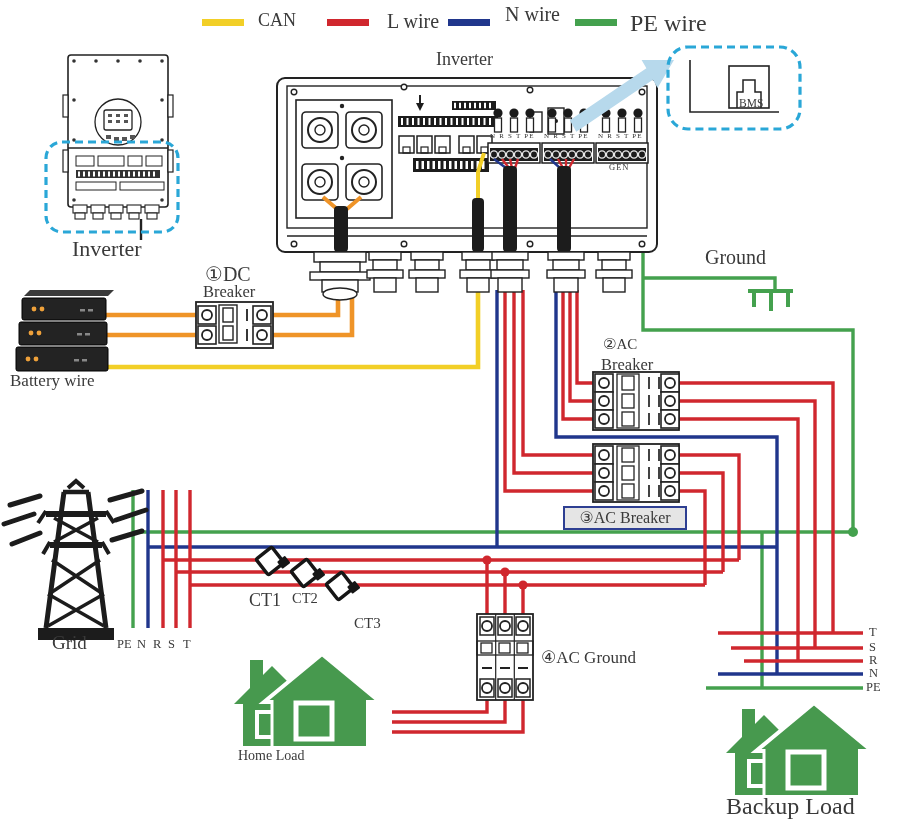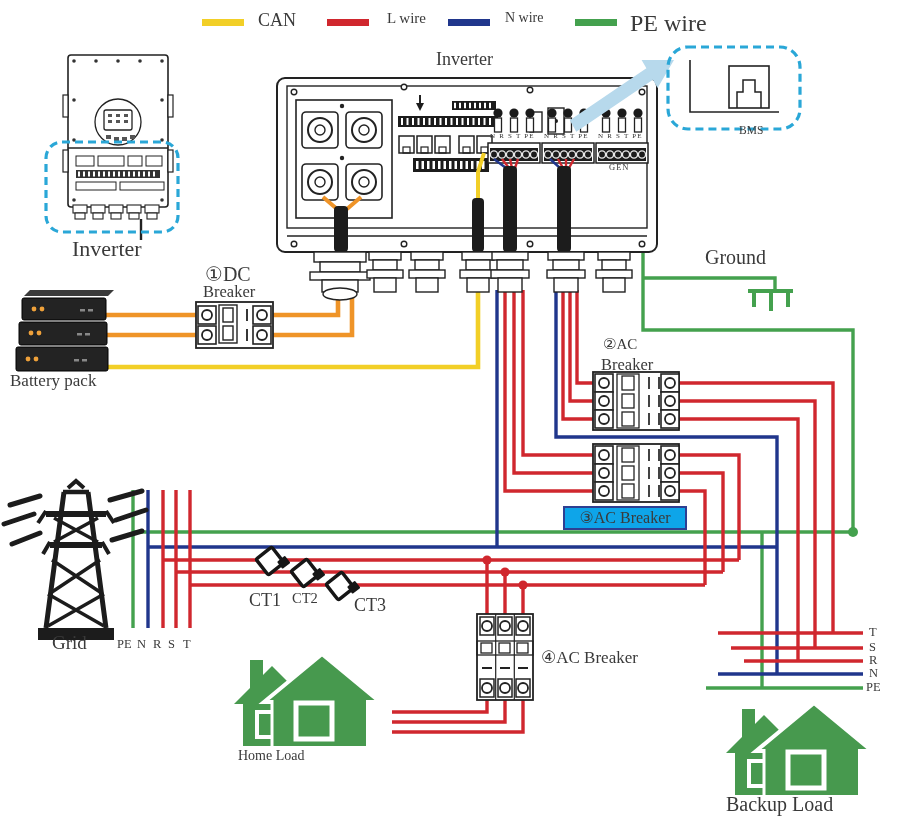--- a/index.html
+++ b/index.html
@@ -1,21 +1,21 @@
 <!DOCTYPE html>
 <html style="--can: #F2CF27; --lwire: #D0272E; --nwire: #20368C; --pewire: #44A14E; --battery_wire: #EF9428; --callout: #2AA7D7; --arrow: #B7D9EC; --house: #47994E; --text: #3A3A3A;"><head>
 <meta charset="utf-8">
 <style>
   html,body{margin:0;padding:0;background:#fff;}
   .stage{position:relative;width:899px;height:826px;background:#fff;overflow:hidden;
          font-family:"Liberation Serif","DejaVu Sans",serif;}
   .stage svg{position:absolute;left:0;top:0;}
   .lbl{position:absolute;color:var(--text,#3a3a3a);white-space:nowrap;line-height:1.05;}
   .sw{position:absolute;width:42px;height:7px;top:19px;}
-  .acbox{position:absolute;left:563px;top:506px;width:124px;height:24px;background:#0ea5e9;
+  .acbox{position:absolute;left:563px;top:506px;width:124px;height:24px;background:#e5e5e5;
          border:2px solid #2e3f92;box-sizing:border-box;text-align:center;
          font-size:16px;line-height:20px;color:var(--text,#3a3a3a);}
   .tiny{font-size:7px;letter-spacing:1.2px;color:#333;text-align:right;}
   
   .sk{stroke:#222;fill:none;}
   .skf{stroke:#222;fill:#fff;}
   .dk{fill:#1c1c1c;}
   .wL{stroke:var(--lwire);fill:none;stroke-width:3.4px;}
   .wN{stroke:var(--nwire);fill:none;stroke-width:3.4px;}
   .wP{stroke:var(--pewire);fill:none;stroke-width:3.4px;}
@@ -483,50 +483,50 @@
     <path d="M272,700 V746" stroke="#fff" stroke-width="3"></path>
     <rect x="296" y="703" width="36" height="36" fill="var(--house)" stroke="#fff" stroke-width="5"></rect>
   </g>
 </svg>
 
 <div class="sw" style="left: 202px; background: rgb(242, 207, 39);"></div>
 <div class="sw" style="left: 327px; background: rgb(208, 39, 46);"></div>
 <div class="sw" style="left: 448px; background: rgb(32, 54, 140);"></div>
 <div class="sw" style="left: 575px; background: rgb(68, 161, 78);"></div>
 <div class="lbl" style="left:258px;top:11px;font-size:18px">CAN</div>
-<div class="lbl" style="left:387px;top:11px;font-size:15px">L wire</div>
-<div class="lbl" style="left:505px;top:11px;font-size:14px">N wire</div>
+<div class="lbl" style="left:387px;top:11px;font-size:20px">L wire</div>
+<div class="lbl" style="left:505px;top:4px;font-size:20px">N wire</div>
 <div class="lbl" style="left:630px;top:11px;font-size:24px">PE wire</div>
 
 <div class="lbl" style="left:72px;top:237px;font-size:22px">Inverter</div>
 <div class="lbl" style="left:436px;top:50px;font-size:18px">Inverter</div>
-<div class="lbl" style="left:739px;top:124px;font-size:11.5px">BMS</div>
+<div class="lbl" style="left:739px;top:97px;font-size:11.5px">BMS</div>
 <div class="lbl" style="left:705px;top:247px;font-size:20px">Ground</div>
-<div class="lbl" style="left:10px;top:372px;font-size:17px">Battery pack</div>
+<div class="lbl" style="left:10px;top:372px;font-size:17px">Battery wire</div>
 
 <div class="lbl" style="left:205px;top:264px;font-size:20px">①DC</div>
 <div class="lbl" style="left:203px;top:283px;font-size:16.5px">Breaker</div>
 <div class="lbl" style="left:603px;top:337px;font-size:15px">②AC</div>
 <div class="lbl" style="left:601px;top:356px;font-size:16.5px">Breaker</div>
 <div class="acbox"><span>③AC Breaker</span></div>
-<div class="lbl" style="left:541px;top:649px;font-size:17px">④AC Breaker</div>
+<div class="lbl" style="left:541px;top:649px;font-size:17px">④AC Ground</div>
 
 <div class="lbl" style="left:52px;top:633px;font-size:19px">Grid</div>
 <div class="lbl" style="left:117px;top:638px;font-size:12.5px">PE</div>
 <div class="lbl" style="left:137px;top:638px;font-size:12.5px">N</div>
 <div class="lbl" style="left:153px;top:638px;font-size:12.5px">R</div>
 <div class="lbl" style="left:168px;top:638px;font-size:12.5px">S</div>
 <div class="lbl" style="left:183px;top:638px;font-size:12.5px">T</div>
 
 <div class="lbl" style="left:249px;top:591px;font-size:18px">CT1</div>
 <div class="lbl" style="left:292px;top:591px;font-size:14.5px">CT2</div>
-<div class="lbl" style="left:354px;top:596px;font-size:18px">CT3</div>
+<div class="lbl" style="left:354px;top:616px;font-size:15px">CT3</div>
 
 <div class="lbl" style="left:238px;top:749px;font-size:14px">Home Load</div>
-<div class="lbl" style="left:726px;top:794px;font-size:20px">Backup Load</div>
+<div class="lbl" style="left:726px;top:794px;font-size:24px">Backup Load</div>
 
 <div class="lbl" style="left:869px;top:626px;font-size:12.5px">T</div>
 <div class="lbl" style="left:869px;top:641px;font-size:12.5px">S</div>
 <div class="lbl" style="left:869px;top:654px;font-size:12.5px">R</div>
 <div class="lbl" style="left:869px;top:667px;font-size:12.5px">N</div>
 <div class="lbl" style="left:866px;top:681px;font-size:12.5px">PE</div>
 
 <div class="lbl tiny" style="left:490px;top:133px">N R S T PE</div>
 <div class="lbl tiny" style="left:544px;top:133px">N R S T PE</div>
 <div class="lbl tiny" style="left:598px;top:133px">N R S T PE</div>

